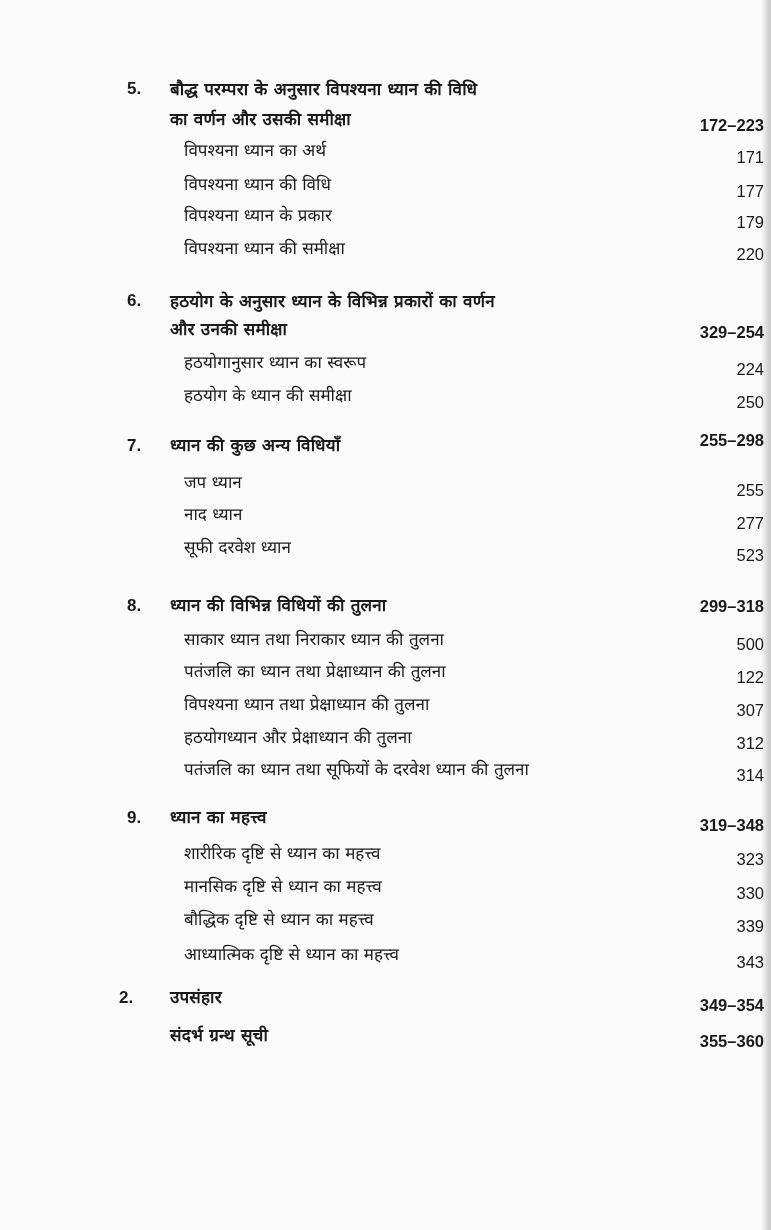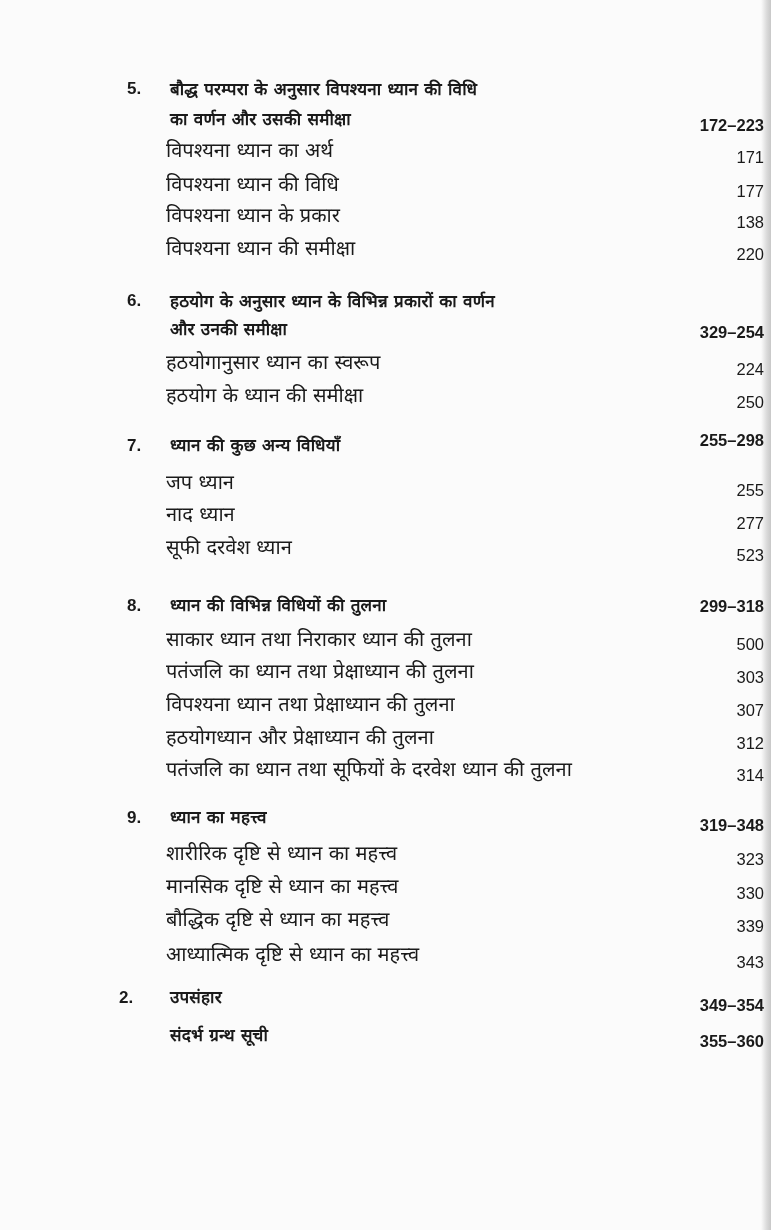--- a/index.html
+++ b/index.html
@@ -40,22 +40,22 @@
       position: absolute;
       left: 170px;
       font-weight: bold;
       font-size: 17px;
       line-height: 26px;
       width: 440px;
       letter-spacing: 0.2px;
     }
     .sub-title {
       position: absolute;
-      left: 166px;
-      font-size: 20px;
+      left: 184px;
+      font-size: 17px;
       line-height: 24px;
     }
     .pg {
       position: absolute;
       right: 7px;
       font-family: "Liberation Sans", sans-serif;
       font-size: 16.5px;
       text-align: right;
     }
     .pg.range {
@@ -75,21 +75,21 @@
     <span class="chapter-title" style="top:106px">का वर्णन और उसकी समीक्षा</span>
     <span class="pg range" style="top:116px">172–223</span>
 
     <span class="sub-title" style="top:138px">विपश्यना ध्यान का अर्थ</span>
     <span class="pg" style="top:148px">171</span>
 
     <span class="sub-title" style="top:172px">विपश्यना ध्यान की विधि</span>
     <span class="pg" style="top:182px">177</span>
 
     <span class="sub-title" style="top:203px">विपश्यना ध्यान के प्रकार</span>
-    <span class="pg" style="top:213px">138</span>
+    <span class="pg" style="top:213px">179</span>
 
     <span class="sub-title" style="top:236px">विपश्यना ध्यान की समीक्षा</span>
     <span class="pg" style="top:245px">220</span>
   </div>
 
   <div>
     <span class="num" style="top:291px">6.</span>
     <span class="chapter-title" style="top:288px">हठयोग के अनुसार ध्यान के विभिन्न प्रकारों का वर्णन</span>
     <span class="chapter-title" style="top:316px">और उनकी समीक्षा</span>
     <span class="pg range" style="top:323px">329–254</span>
@@ -118,21 +118,21 @@
 
   <div>
     <span class="num" style="top:596px">8.</span>
     <span class="chapter-title" style="top:592px">ध्यान की विभिन्न विधियों की तुलना</span>
     <span class="pg range" style="top:597px">299–318</span>
 
     <span class="sub-title" style="top:627px">साकार ध्यान तथा निराकार ध्यान की तुलना</span>
     <span class="pg" style="top:635px">500</span>
 
     <span class="sub-title" style="top:659px">पतंजलि का ध्यान तथा प्रेक्षाध्यान की तुलना</span>
-    <span class="pg" style="top:668px">303</span>
+    <span class="pg" style="top:668px">122</span>
 
     <span class="sub-title" style="top:692px">विपश्यना ध्यान तथा प्रेक्षाध्यान की तुलना</span>
     <span class="pg" style="top:701px">307</span>
 
     <span class="sub-title" style="top:725px">हठयोगध्यान और प्रेक्षाध्यान की तुलना</span>
     <span class="pg" style="top:734px">312</span>
 
     <span class="sub-title" style="top:757px">पतंजलि का ध्यान तथा सूफियों के दरवेश ध्यान की तुलना</span>
     <span class="pg" style="top:766px">314</span>
   </div>

